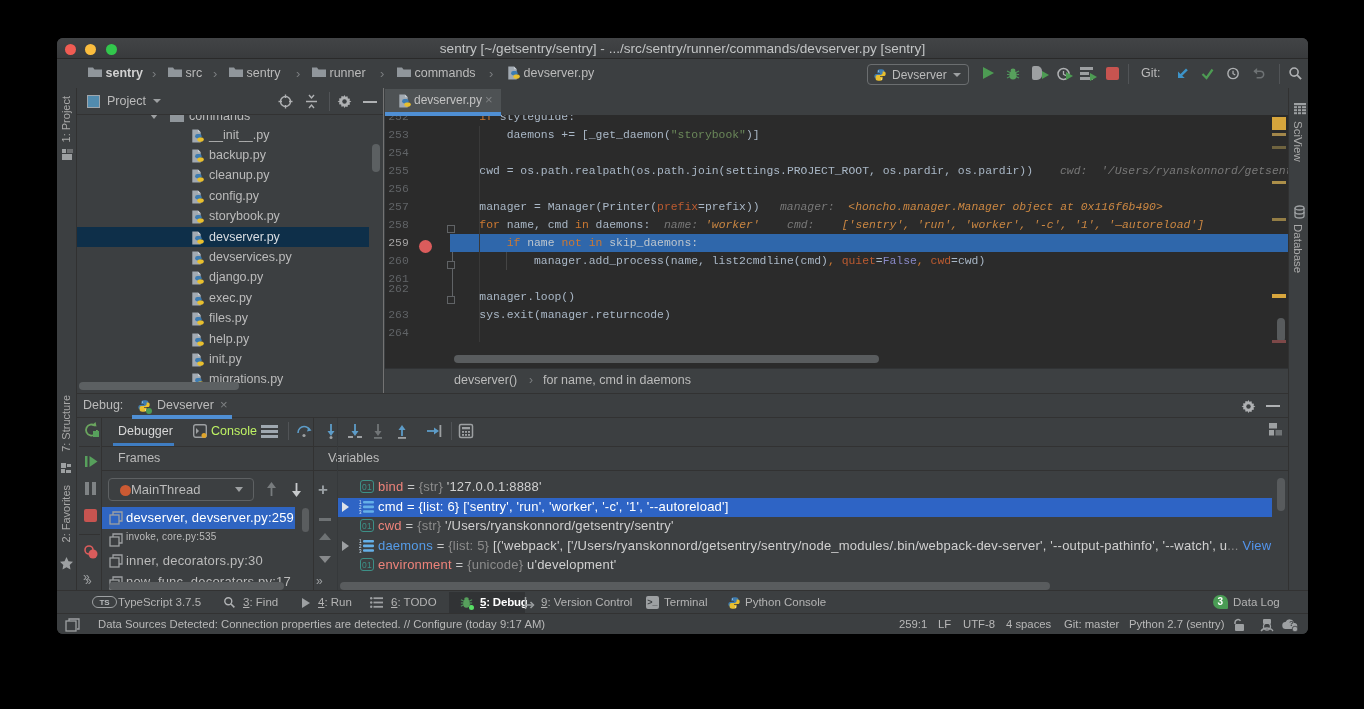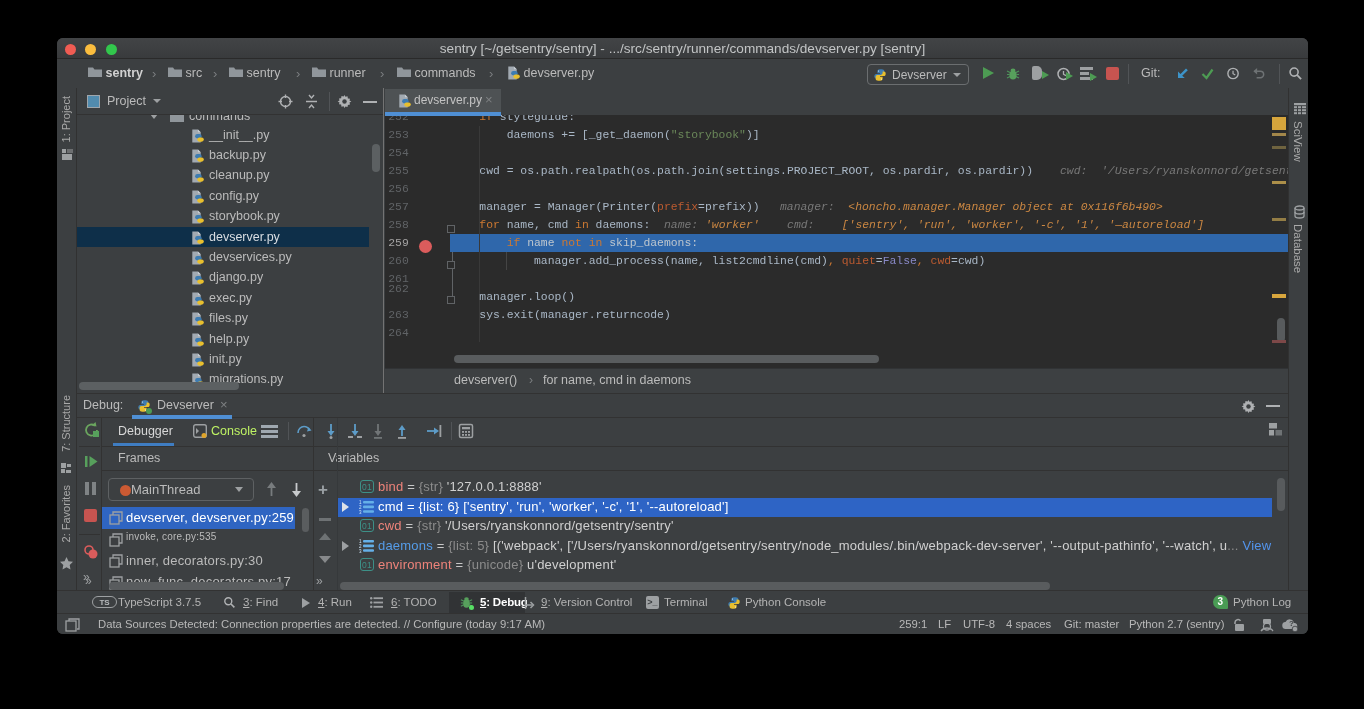--- a/index.html
+++ b/index.html
@@ -602,21 +602,21 @@
       </svg>
   <span class="bi" style="left:484px"><u>9</u>: Version Control</span>
   <span class="abs" style="left:589px;top:5px;width:13px;height:13px;background:#9da0a2;border-radius:2px;color:#3c3f41;font-size:9px;font-weight:bold;text-align:center;line-height:13px">&gt;_</span>
   <span class="bi" style="left:607px">Terminal</span>
   <svg class="abs" style="left:670px;top:5px" width="14" height="14">
         <use href="#pylogo"></use>
       </svg>
   <span class="bi" style="left:688px">Python Console</span>
   <div class="abs" style="left:1156px;top:4px;width:15px;height:14px;background:#499C54;border-radius:7px 7px 1px 7px"></div>
   <span class="abs" style="left:1160.5px;top:5px;font-size:10px;color:#fff;font-weight:bold">3</span>
-  <span class="bi" style="left:1176px">Python Log</span>
+  <span class="bi" style="left:1176px">Data Log</span>
 </div>
 <div class="statusbar">
   <svg class="abs" style="left:8px;top:4px" width="15" height="14" viewBox="0 0 15 14">
         <rect x="1" y="3" width="10" height="10" fill="none" stroke="#9da0a2" stroke-width="1.3"></rect>
         <path d="M4 3V1h10v10h-2" fill="none" stroke="#9da0a2" stroke-width="1.3"></path>
       </svg>
   <span class="si" style="left:41px">Data Sources Detected: Connection properties are detected. // Configure (today 9:17 AM)</span>
   <span class="si" style="left:842px">259:1</span>
   <span class="si" style="left:881px">LF</span>
   <span class="si" style="left:906px">UTF-8</span>

